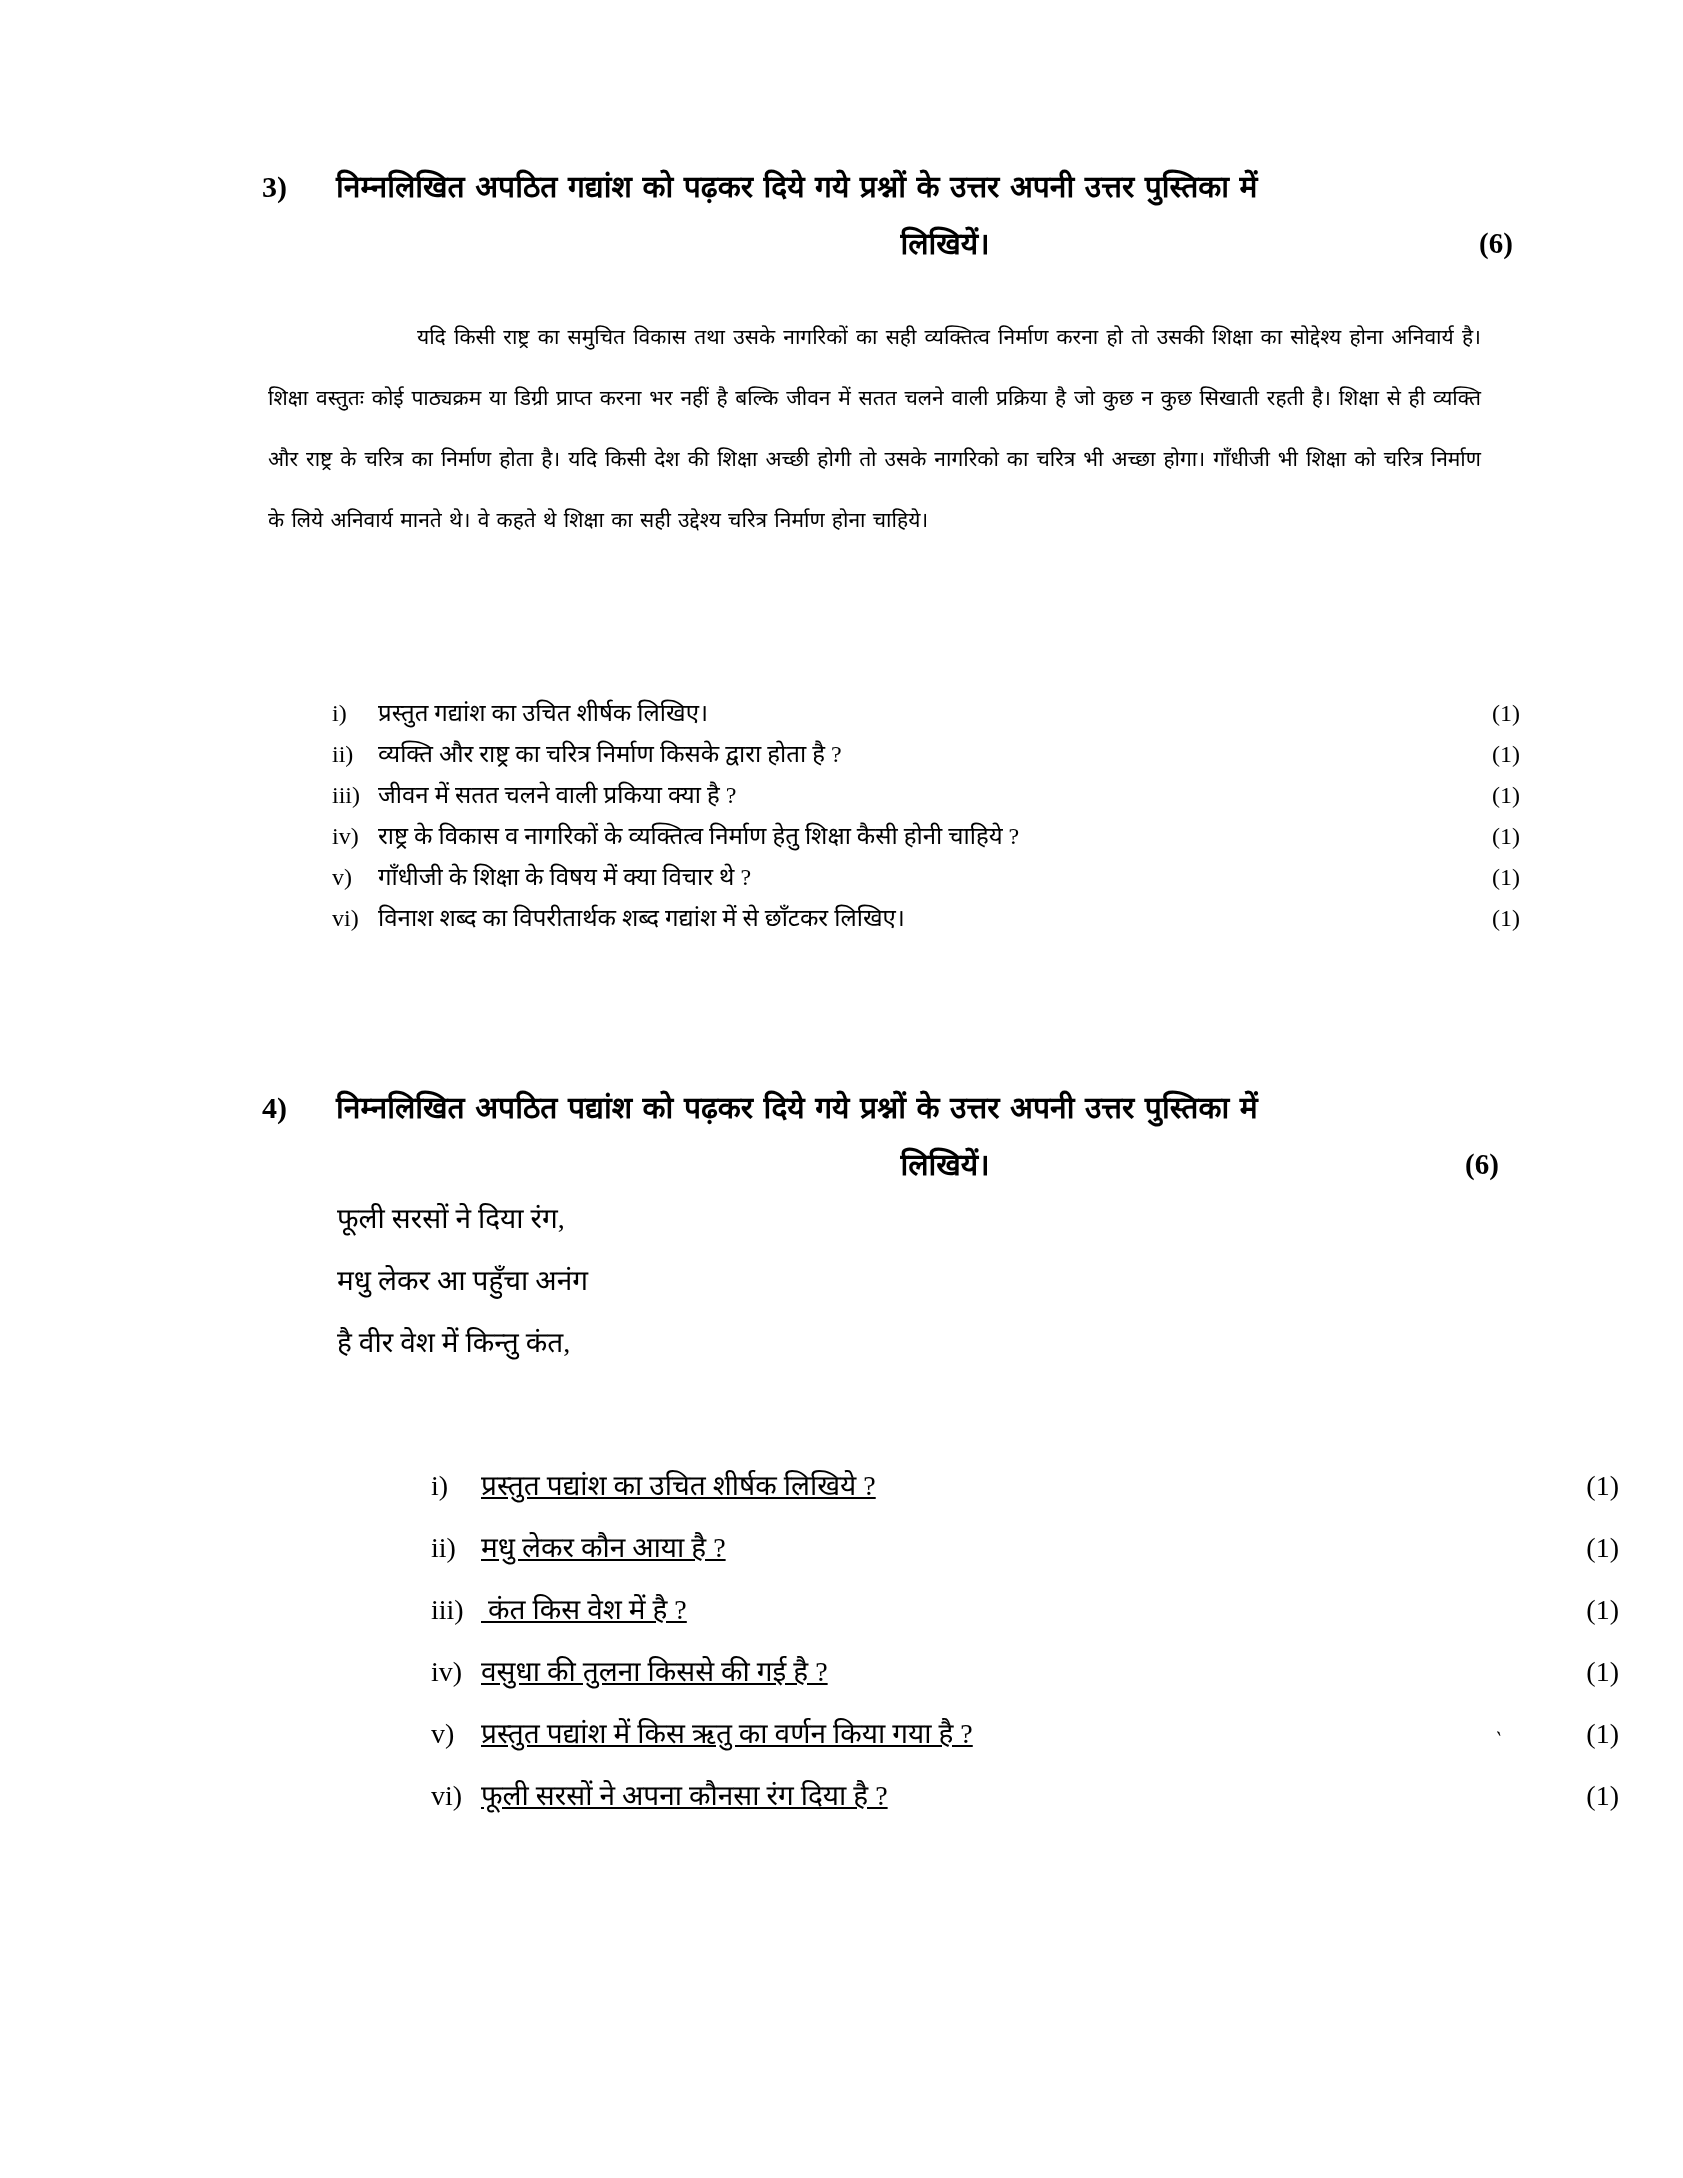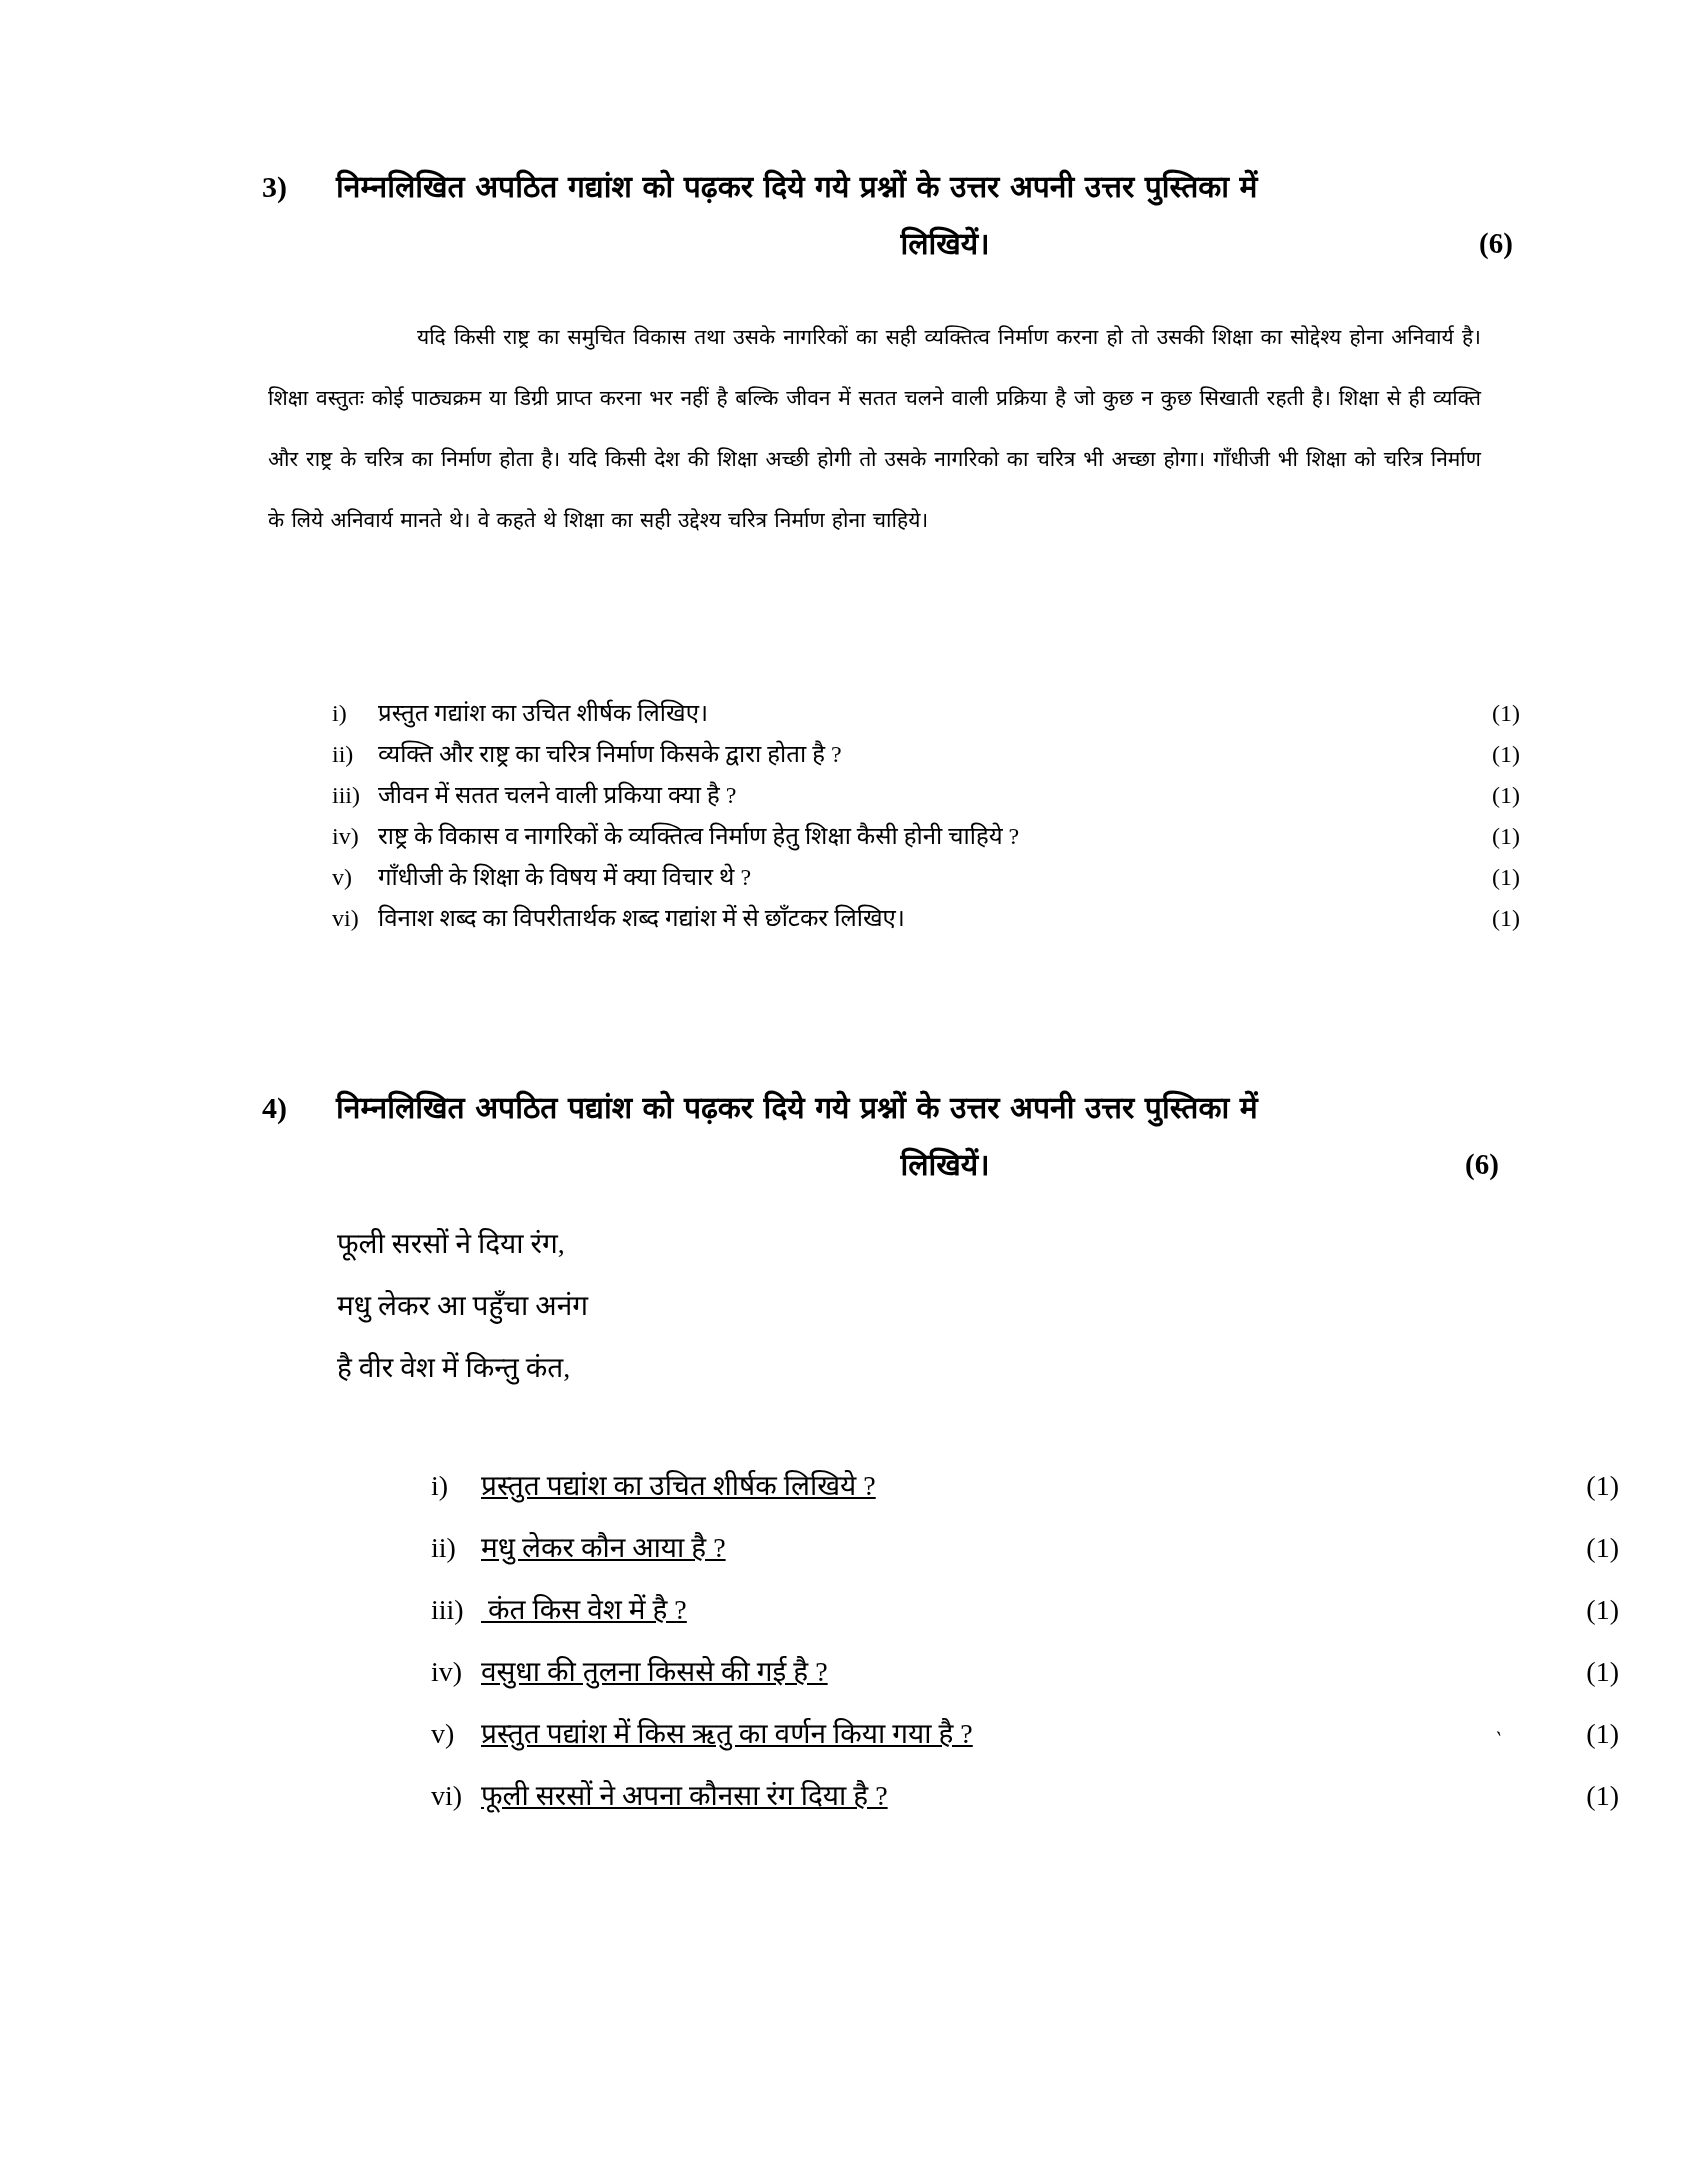--- a/index.html
+++ b/index.html
@@ -194,21 +194,21 @@
       <div class="q-head-text">
         <span>निम्नलिखित अपठित पद्यांश को पढ़कर दिये गये प्रश्नों के उत्तर अपनी उत्तर पुस्तिका में</span>
         <span class="line2">
           <span>लिखियें।</span>
           <span class="q-marks-inline" style="left:1129px; top:0;">(6)</span>
         </span>
       </div>
     </div>
   </div>
 
-  <div class="poem" style="top:1213px;">
+  <div class="poem" style="top:1188px;">
     <span class="poem-line">फूली सरसों ने दिया रंग,</span>
     <span class="poem-line">मधु लेकर आ पहुँचा अनंग</span>
     <span class="poem-line">है वीर वेश में किन्तु कंत,</span>
   </div>
 
   <div class="subq-list q4" style="top:1455px;text-decoration:underline;">
     <span class="subq">
       <span class="roman">i)</span><span class="subq-text">प्रस्तुत पद्यांश का उचित शीर्षक लिखिये ?</span>
       <span class="subq-mark">(1)</span>
     </span>

